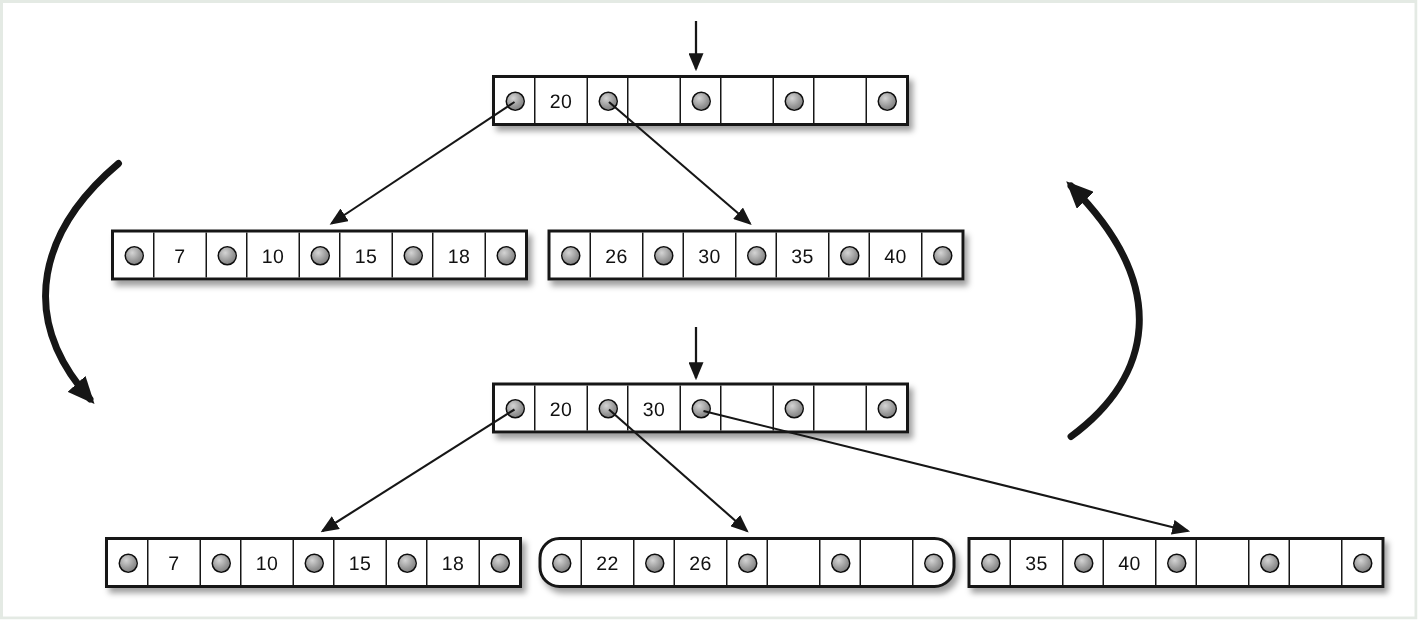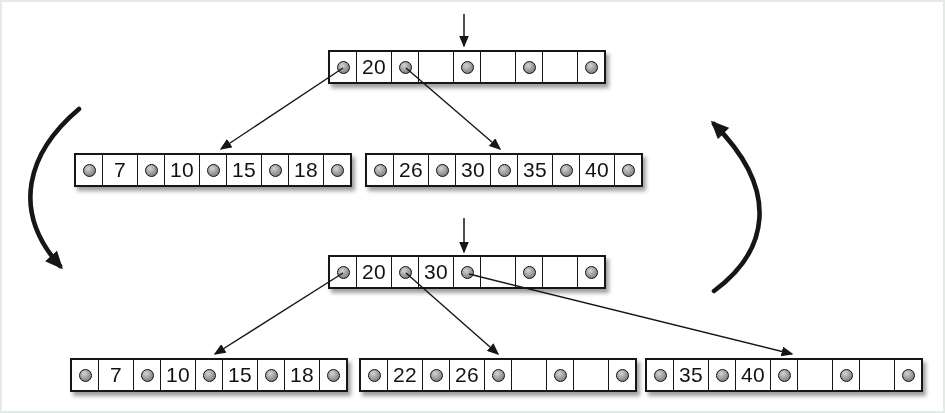--- a/index.html
+++ b/index.html
@@ -14,21 +14,21 @@
     box-shadow:2.5px 3.5px 4px rgba(0,0,0,.38);
   }
   .pc{
     width:26px;display:flex;align-items:center;justify-content:center;
     border-left:1.6px solid #161616;
   }
   .node .pc:first-child{border-left:none;}
   .kc{
     width:34px;display:flex;align-items:center;justify-content:center;
     border-left:1.6px solid #161616;
-    font-size:21px;font-weight:500;color:#111;letter-spacing:.3px;
+    font-size:13px;font-weight:500;color:#111;letter-spacing:.3px;
   }
   .dot{
     width:11px;height:11px;border-radius:50%;
     border:1.6px solid #0d0d0d;
     background:radial-gradient(circle at 38% 32%, #d4d4d4, #979797 55%, #6e6e6e);
     box-sizing:content-box;
   }
   svg.overlay{position:absolute;left:0;top:0;pointer-events:none;}
 </style>
 </head>
@@ -139,21 +139,21 @@
     <span class="kc">15</span>
     <span class="pc">
         <i class="dot"></i>
       </span>
     <span class="kc">18</span>
     <span class="pc">
         <i class="dot"></i>
       </span>
   </div>
 
-  <div class="node" style="left:357px;top:356px;">
+  <div class="node" style="left:357px;top:356px;border-radius:14px;">
     <span class="pc">
         <i class="dot"></i>
       </span>
     <span class="kc">22</span>
     <span class="pc">
         <i class="dot"></i>
       </span>
     <span class="kc">26</span>
     <span class="pc">
         <i class="dot"></i>

